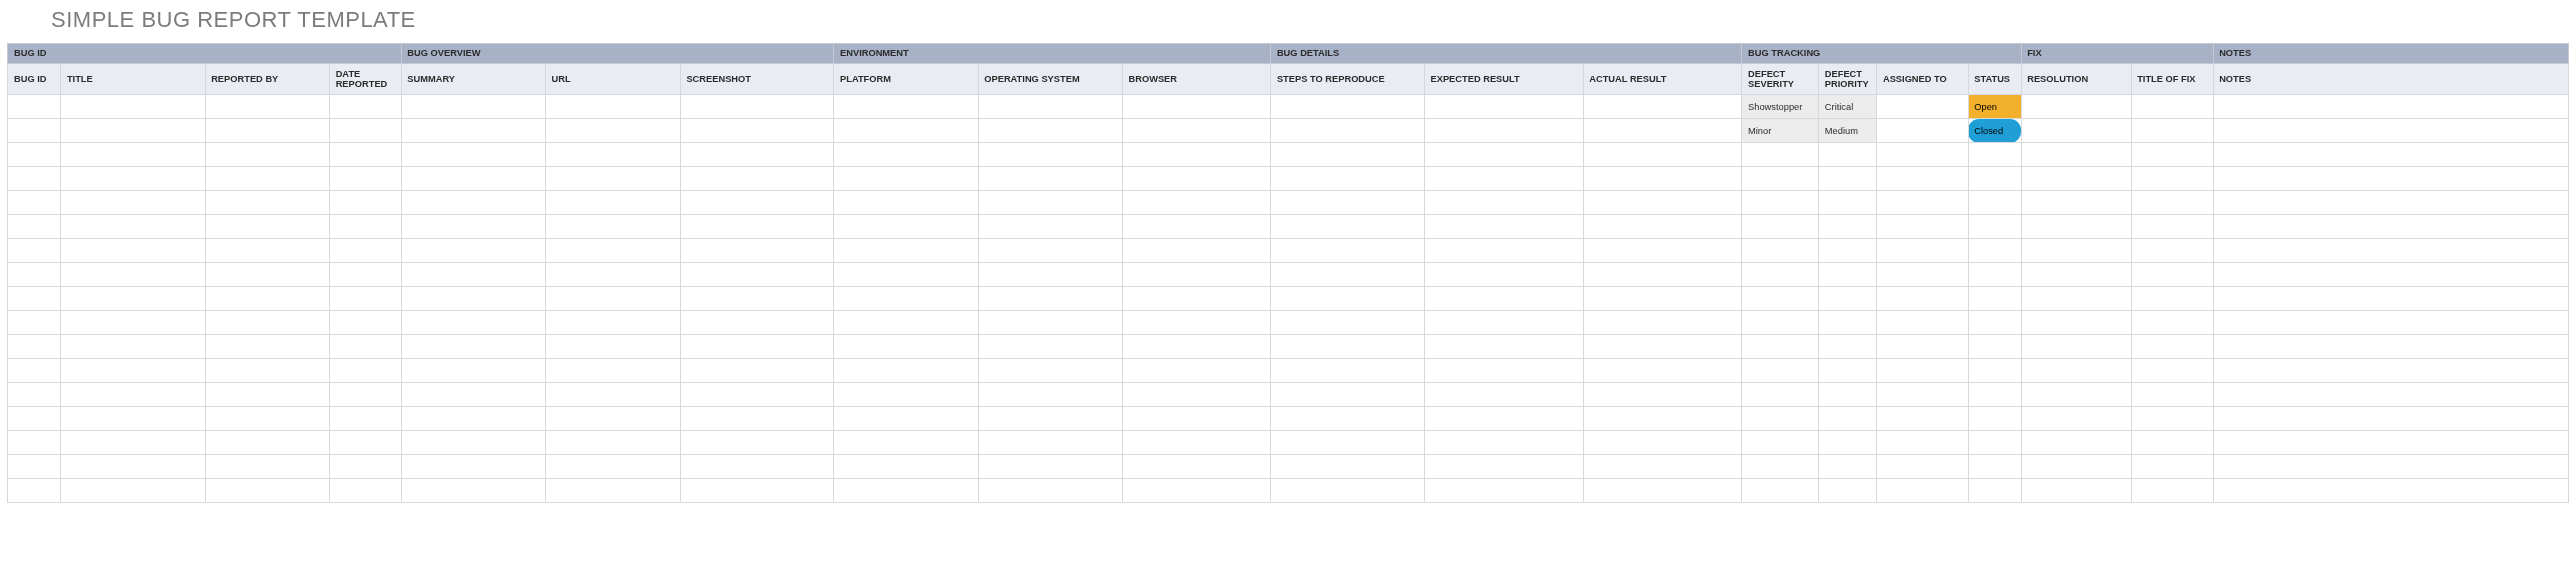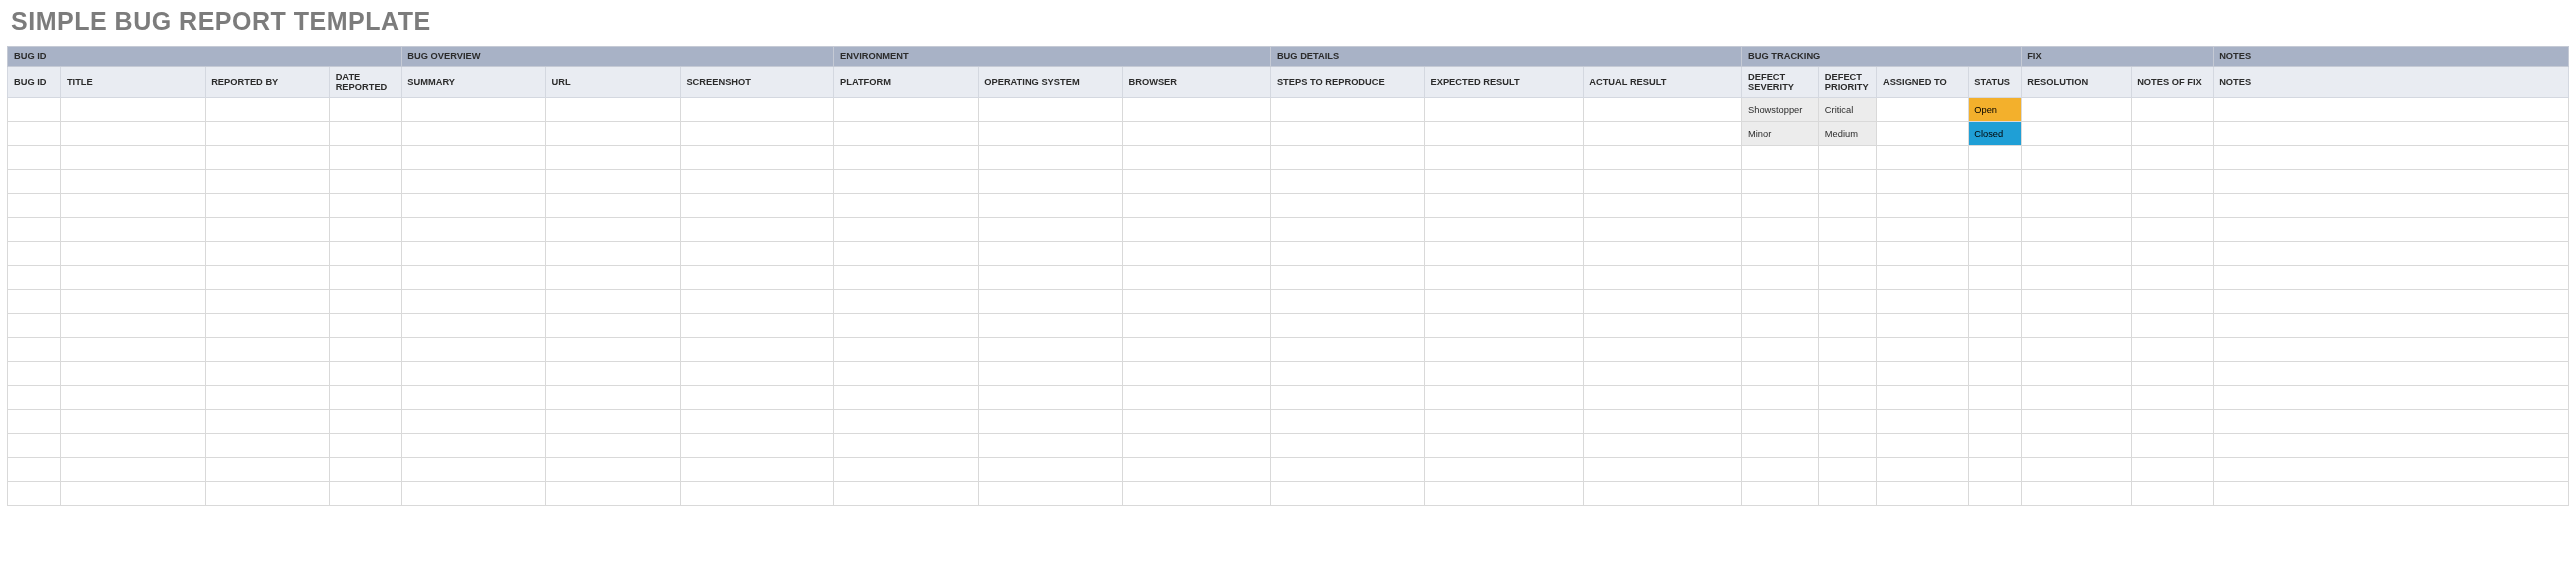--- a/index.html
+++ b/index.html
@@ -3,26 +3,27 @@
 <meta charset="utf-8">
 <style>
   * { box-sizing: border-box; margin: 0; padding: 0; }
   body {
     font-family: Arial, Helvetica, sans-serif;
     background: #ffffff;
     padding: 7.4px;
     width: 2576px;
   }
   .title {
-    font-size: 25px;
-    font-weight: bold;
+    font-size: 22px;
+    font-weight: normal;
     color: #7c7c7c;
     letter-spacing: 0.5px;
     margin-bottom: 9.3px;
     padding-left: 3.7px;
+    margin-left: 40px;
   }
   table {
     border-collapse: collapse;
     width: 100%;
     table-layout: fixed;
   }
   th, td {
     border: 0.9px solid #d9d9d9;
     font-size: 9.3px;
     color: #2b2b2b;
@@ -50,21 +51,21 @@
     white-space: normal;
     border: 0.9px solid #d4d8e0;
   }
   tbody td {
     height: 24px;
     background: #ffffff;
   }
   .pill-gray  { background: #ececec; }
   .pill-amber { background: #f3b02c; color: #000; text-align: left; }
   .pill-green { background: #86c04f; color: #000; text-align: left; }
-  .pill-blue  { background: #1f9fd6; color: #000; text-align: left; }
+  .pill-blue  { background: #1f9fd6; color: #000; text-align: left; border-radius: 11px; }
   
   col.c-bugid   { width: 51px; }
   col.c-title   { width: 139px; }
   col.c-repby   { width: 120px; }
   col.c-daterep { width: 69px; }
   col.c-summary { width: 139px; }
   col.c-url     { width: 130px; }
   col.c-screen  { width: 148px; }
   col.c-platform{ width: 139px; }
   col.c-os      { width: 139px; }
@@ -130,21 +131,21 @@
       <th>OPERATING SYSTEM</th>
       <th>BROWSER</th>
       <th>STEPS TO REPRODUCE</th>
       <th>EXPECTED RESULT</th>
       <th>ACTUAL RESULT</th>
       <th>DEFECT SEVERITY</th>
       <th>DEFECT PRIORITY</th>
       <th>ASSIGNED TO</th>
       <th>STATUS</th>
       <th>RESOLUTION</th>
-      <th>NOTES OF FIX</th>
+      <th>TITLE OF FIX</th>
       <th>NOTES</th>
     </tr>
   </thead>
   <tbody>
       <tr>
         <td></td>
         <td></td>
         <td></td>
         <td></td>
         <td></td>

